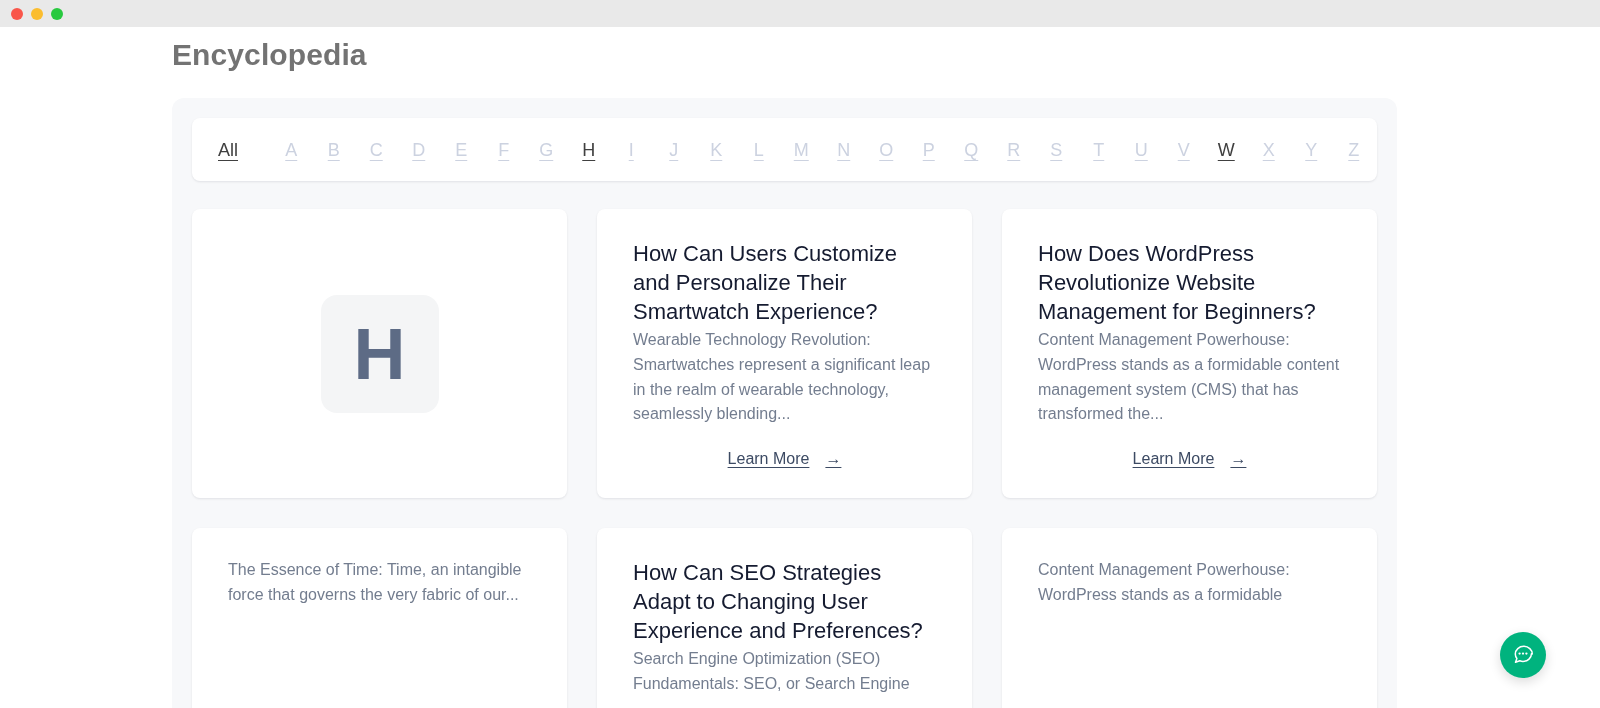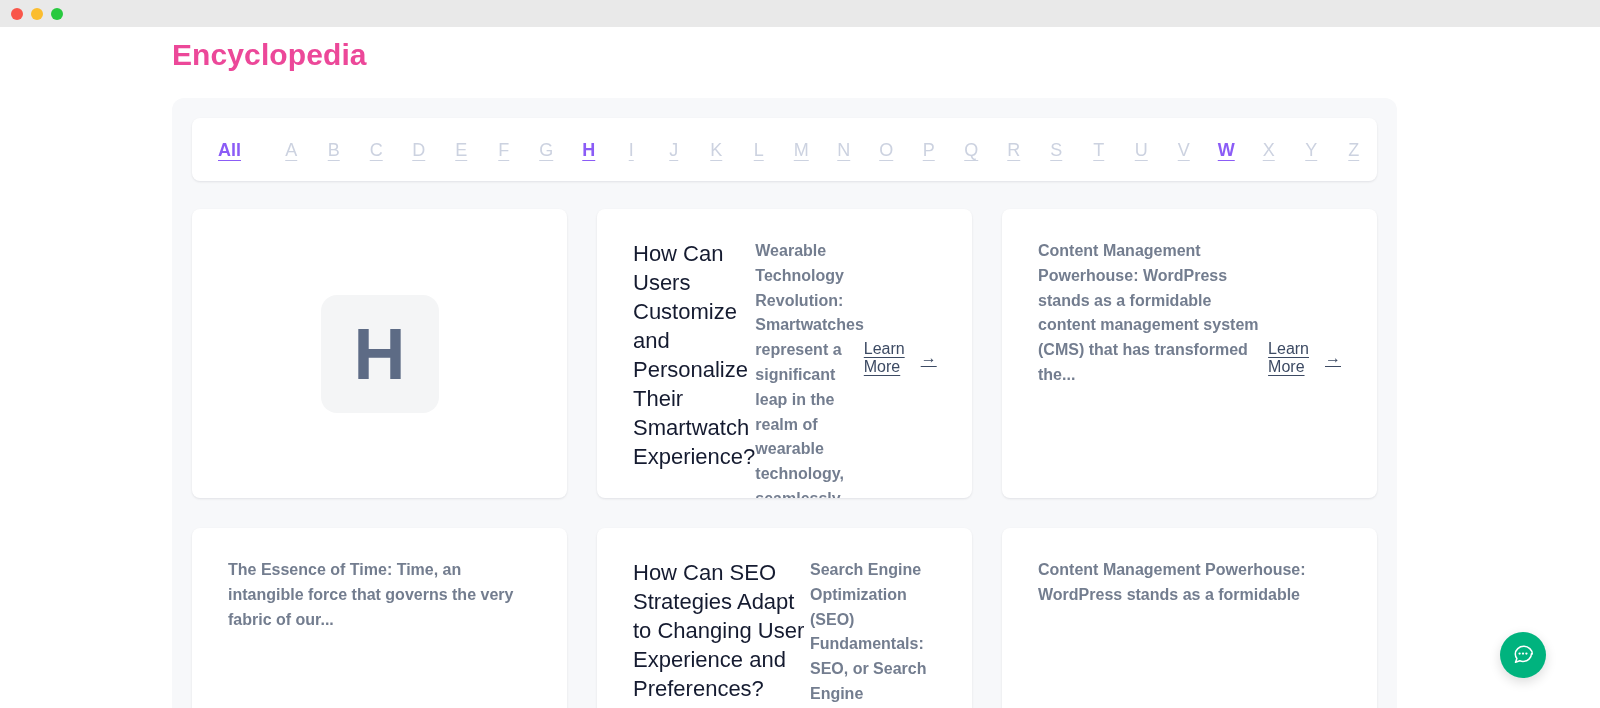--- a/index.html
+++ b/index.html
@@ -39,21 +39,21 @@
     background: #ffffff;
     overflow: hidden;
   }
 
   .page-title {
     position: absolute;
     left: 172px;
     top: 8px;
     font-size: 30px;
     font-weight: 600;
-    color: #ec4899;
+    color: #737373;
     letter-spacing: 0.1px;
     line-height: 1.35;
   }
 
   
   .encyclopedia-panel {
     position: absolute;
     left: 172px;
     top: 71px;
     width: 1225px;
@@ -87,21 +87,21 @@
     font-size: 18px;
     line-height: 1;
     text-decoration: underline;
     text-underline-offset: 4px;
     color: #ccd2e0;
     cursor: pointer;
     user-select: none;
   }
   .alpha-item.all   { width: 52px; font-weight: 700; color: #2c3550; text-align: left; }
   .alpha-item.letter{ width: 42.5px; font-weight: 400; }
-  .alpha-item.active{ font-weight: 700; color: #8b5cf6; }
+  .alpha-item.active{ font-weight: 400; color: #404040; }
 
   
   .card-grid {
     margin-top: 28px;
     display: grid;
     grid-template-columns: repeat(3, 375px);
     gap: 30px 30px;
     width: 1185px;
   }
   .card {
@@ -130,34 +130,33 @@
     justify-content: center;
   }
   .letter-tile-glyph {
     font-size: 72px;
     font-weight: 700;
     color: #5d6b85;
     line-height: 1;
   }
 
   
-  .card-article { height: 289px; display: flex; flex-direction: row; }
+  .card-article { height: 289px; display: flex; flex-direction: column; align-items: center; }
   .article-title {
     font-size: 22px;
     line-height: 1.32;
     font-weight: 400;
     color: #151b30;
     margin-bottom: 2px;
   }
   .article-excerpt {
     font-size: 16px;
     line-height: 1.55;
     color: #737d8f;
     flex: 1 1 auto;
-    font-weight: bold;
   }
   .learn-more {
     display: inline-flex;
     align-items: center;
     gap: 16px;
     font-size: 16px;
     color: #3c4a63;
     text-decoration: underline;
     text-underline-offset: 3px;
     cursor: pointer;
@@ -245,20 +244,21 @@
         </div>
         <div class="card card-article">
           <div class="article-title">How Can Users Customize and Personalize Their Smartwatch Experience?</div>
           <div class="article-excerpt">Wearable Technology Revolution: Smartwatches represent a significant leap in the realm of wearable technology, seamlessly blending...</div>
           <a class="learn-more">
             <span>Learn More</span>
             <span class="learn-more-arrow">→</span>
           </a>
         </div>
         <div class="card card-article">
+          <div class="article-title">How Does WordPress Revolutionize Website Management for Beginners?</div>
           <div class="article-excerpt">Content Management Powerhouse: WordPress stands as a formidable content management system (CMS) that has transformed the...</div>
           <a class="learn-more">
             <span>Learn More</span>
             <span class="learn-more-arrow">→</span>
           </a>
         </div>
         <div class="card card-article card-row2">
           <div class="article-excerpt">The Essence of Time: Time, an intangible force that governs the very fabric of our...</div>
         </div>
         <div class="card card-article card-row2">

